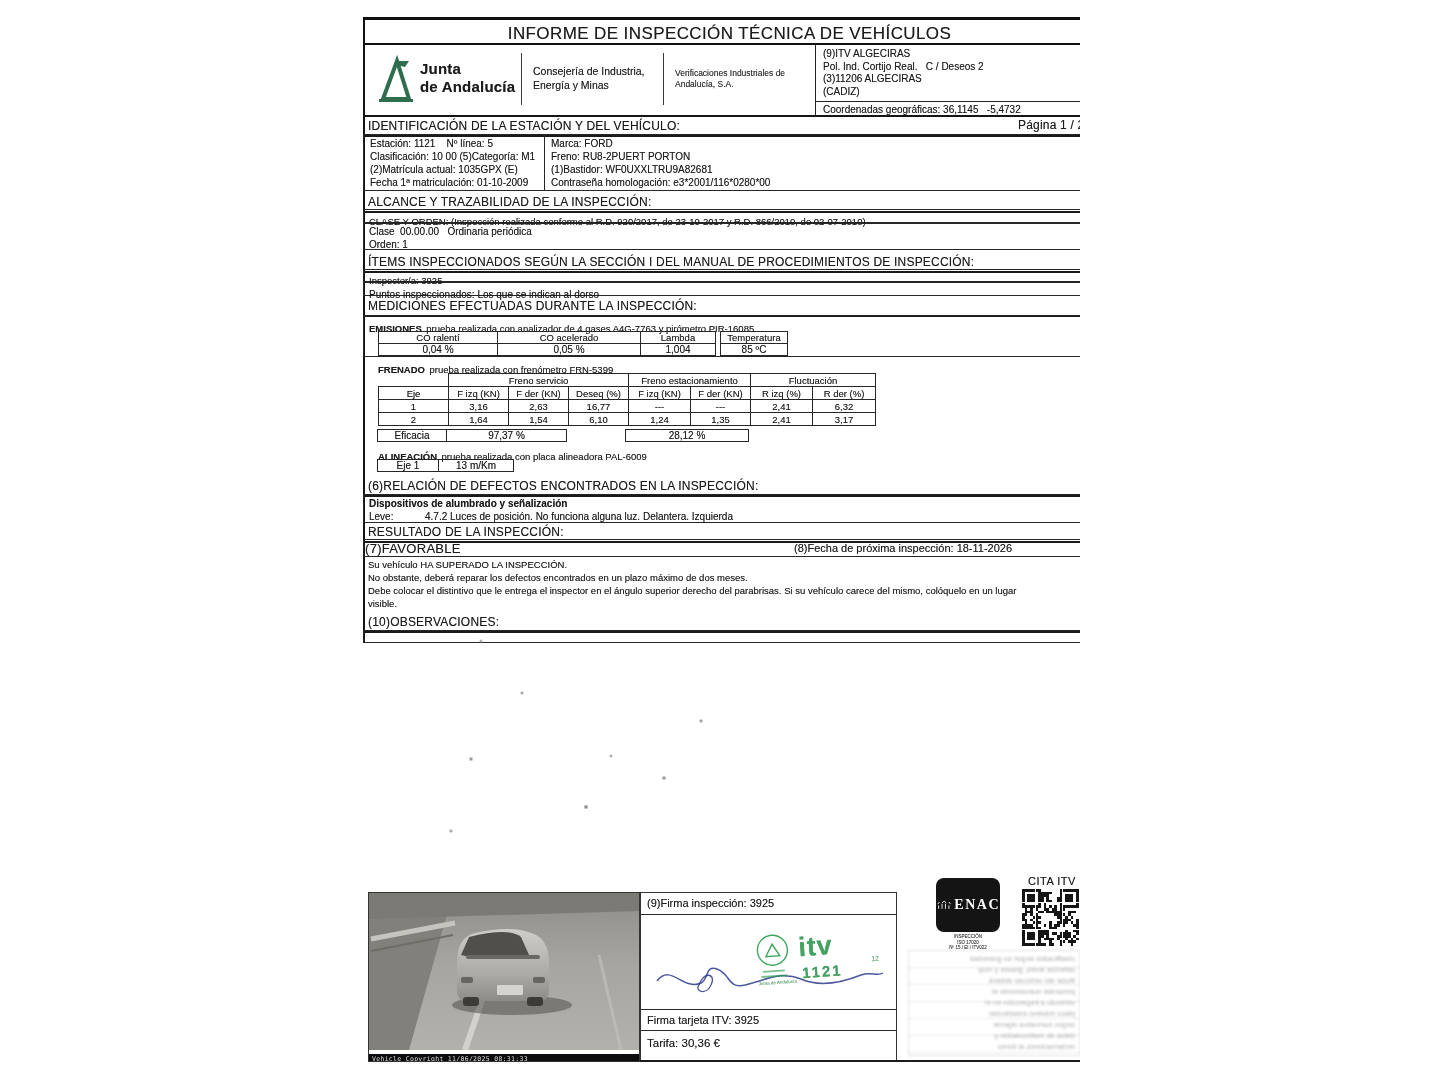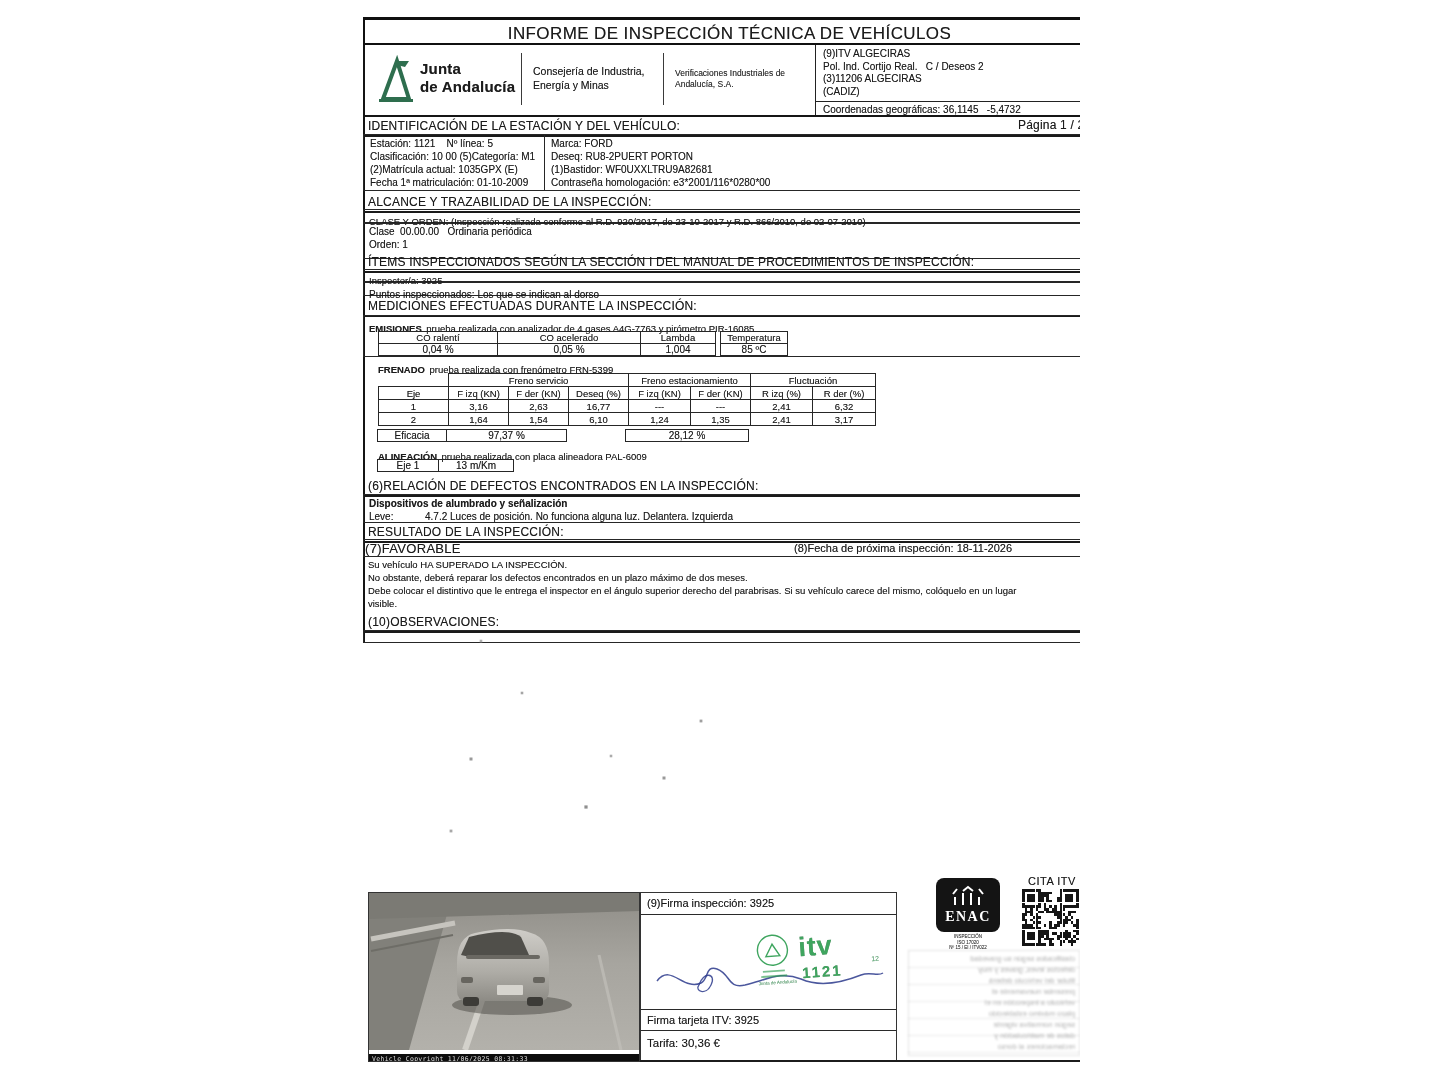--- a/index.html
+++ b/index.html
@@ -42,21 +42,21 @@
   .photo{left:5px;top:875px;width:272px;height:170px;border:1px solid #333;box-sizing:border-box;overflow:hidden}
   .pcap{height:11px;background:#0d0d0d;color:#ddd;font-family:"DejaVu Sans Mono",monospace;font-size:6.5px;line-height:11px;padding-left:3px;letter-spacing:.3px;white-space:pre}
   .sig{left:277px;top:875px;width:257px;height:170px;border:1px solid #333;box-sizing:border-box;display:flex;flex-direction:column}
   .sr1{height:22px;border-bottom:1px solid #2a2a2a;font-size:11px;padding:4px 0 0 6px;box-sizing:border-box;white-space:pre}
   .sr2{height:94px;position:relative}
   .sr3{height:22px;border-top:1px solid #2a2a2a;border-bottom:1px solid #2a2a2a;font-size:11px;padding:4px 0 0 6px;box-sizing:border-box;white-space:pre}
   .sr4{flex:1;font-size:11.5px;padding:6px 0 0 6px;white-space:pre}
   .stamp{position:absolute;left:112px;top:8px;transform:rotate(-4deg);opacity:.92}
   .sigsvg{position:absolute;left:4px;top:0}
   .enac{left:572px;top:861px;width:66px;text-align:center}
-  .enacbox{width:64px;height:54px;background:#141414;border-radius:8px;display:flex;flex-direction:column;align-items:center;justify-content:center;gap:2px;margin:0 auto}
+  .enacbox{width:64px;height:54px;background:#141414;border-radius:8px;display:flex;align-items:center;justify-content:center;gap:2px;margin:0 auto}
   .enactxt{color:#fff;font-family:"Liberation Serif",serif;font-weight:bold;font-size:14px;letter-spacing:1.5px}
   .enacsub{font-size:4.5px;line-height:5.5px;text-align:center;white-space:pre-line;color:#444;margin-top:2px}
   .cita{left:665px;top:858px;font-size:11px;font-weight:normal;letter-spacing:.5px}
   #qr{left:659px;top:872px;width:57px;height:57px;background:#fff}
   #qr div{position:absolute;background:#151515;width:2.7px;height:2.7px}
   .bleed{left:545px;top:933px;width:172px;height:106px;transform:scaleX(-1);filter:blur(.8px);opacity:.45;color:#7e7e7e;font-size:7.5px;line-height:11px;overflow:hidden;border:1px solid rgba(90,90,90,.4);padding:2px 4px;box-sizing:border-box;background:repeating-linear-gradient(to bottom,transparent 0 16px,rgba(90,90,90,.3) 16px 17px)}
   .botline{left:277px;top:1043px;width:454px;height:2px;background:#1c1c1c}
   .specks{left:0;top:0;width:2px;height:2px;background:transparent;box-shadow:107px 741px 0 .5px #9a9a9a,158px 675px 0 .3px #a5a5a5,222px 789px 0 .6px #8f8f8f,247px 738px 0 .3px #ababab,337px 703px 0 .4px #9f9f9f,87px 813px 0 .4px #a8a8a8,117px 623px 0 .3px #b0b0b0,300px 760px 0 .5px #999}
 </style>
 </head>
@@ -99,31 +99,31 @@
   </div>
   <div class="a bx" style="top:117px;height:57px">
     <div class="col" style="left:0;width:180px">
       <div class="fl">Estación: 1121    Nº línea: 5</div>
       <div class="fl">Clasificación: 10 00 (5)Categoría: M1</div>
       <div class="fl">(2)Matrícula actual: 1035GPX (E)</div>
       <div class="fl">Fecha 1ª matriculación: 01-10-2009</div>
     </div>
     <div class="col bl" style="left:180px;width:300px">
       <div class="fl">Marca: FORD</div>
-      <div class="fl">Deseq: RU8-2PUERT PORTON</div>
+      <div class="fl">Freno: RU8-2PUERT PORTON</div>
       <div class="fl">(1)Bastidor: WF0UXXLTRU9A82681</div>
       <div class="fl">Contraseña homologación: e3*2001/116*0280*00</div>
     </div>
   </div>
 
   <div class="a sh" style="top:177px">ALCANCE Y TRAZABILIDAD DE LA INSPECCIÓN:</div>
   <div class="a bx" style="top:192px;height:14px;padding:1px 0 0 5px">
     <span class="small" style="white-space:pre">CLASE Y ORDEN: (Inspección realizada conforme al R.D. 920/2017, de 23-10-2017 y R.D. 866/2010, de 02-07-2010)</span>
   </div>
-  <div class="a bx" style="top:206px;height:36px;padding:1px 0 0 5px">
+  <div class="a bx" style="top:206px;height:27px;padding:1px 0 0 5px">
     <div class="fl">Clase  00.00.00   Ordinaria periódica</div>
     <div class="fl">Orden: 1</div>
   </div>
 
   <div class="a sh" style="top:237px">ÍTEMS INSPECCIONADOS SEGÚN LA SECCIÓN I DEL MANUAL DE PROCEDIMIENTOS DE INSPECCIÓN:</div>
   <div class="a bx" style="top:252px;height:13px;padding:0 0 0 5px">
     <span class="small" style="white-space:pre">Inspector/a: 3925</span>
   </div>
   <div class="a bx" style="top:265px;height:14px;padding:1px 0 0 5px">
     <span class="fl">Puntos inspeccionados: Los que se indican al dorso</span>

